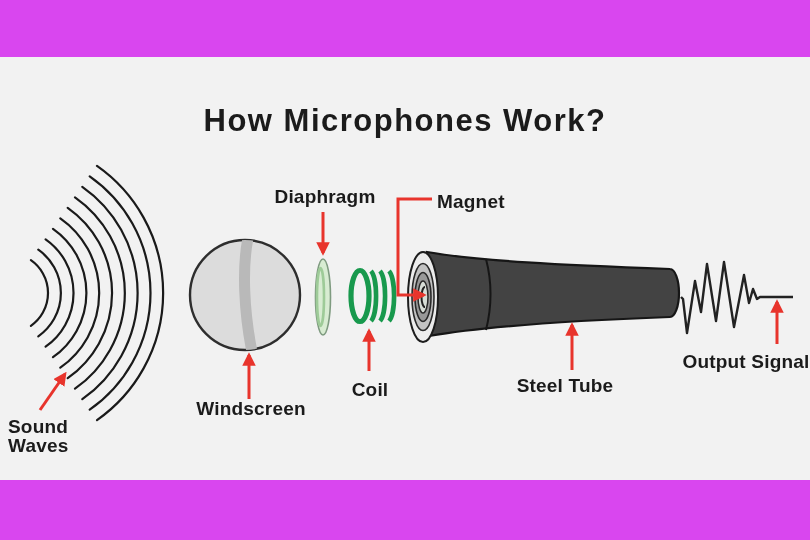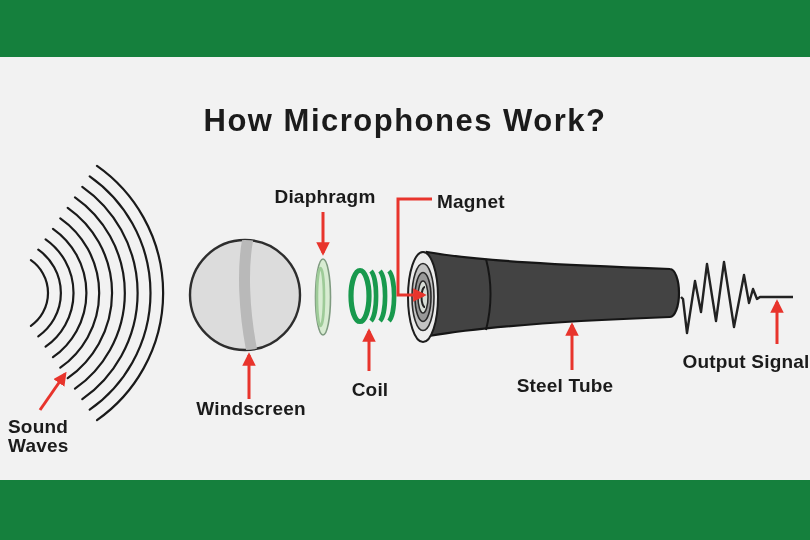--- a/index.html
+++ b/index.html
@@ -1,19 +1,19 @@
 <!DOCTYPE html>
 <html><head>
 <meta charset="utf-8">
 <style>
   html,body{margin:0;padding:0;background:#ffffff;}
   .canvas{
     position:relative;
     width:810px;height:540px;
-    background:#15803d;
+    background:#d946ef;
     overflow:hidden;
     font-family:"Liberation Sans", sans-serif;
     text-align:right;
   }
   .band{
     position:absolute;left:0;top:57px;width:810px;height:423px;
     background:#f2f2f2;
   }
   svg.diagram{position:absolute;left:0;top:0;}
   

